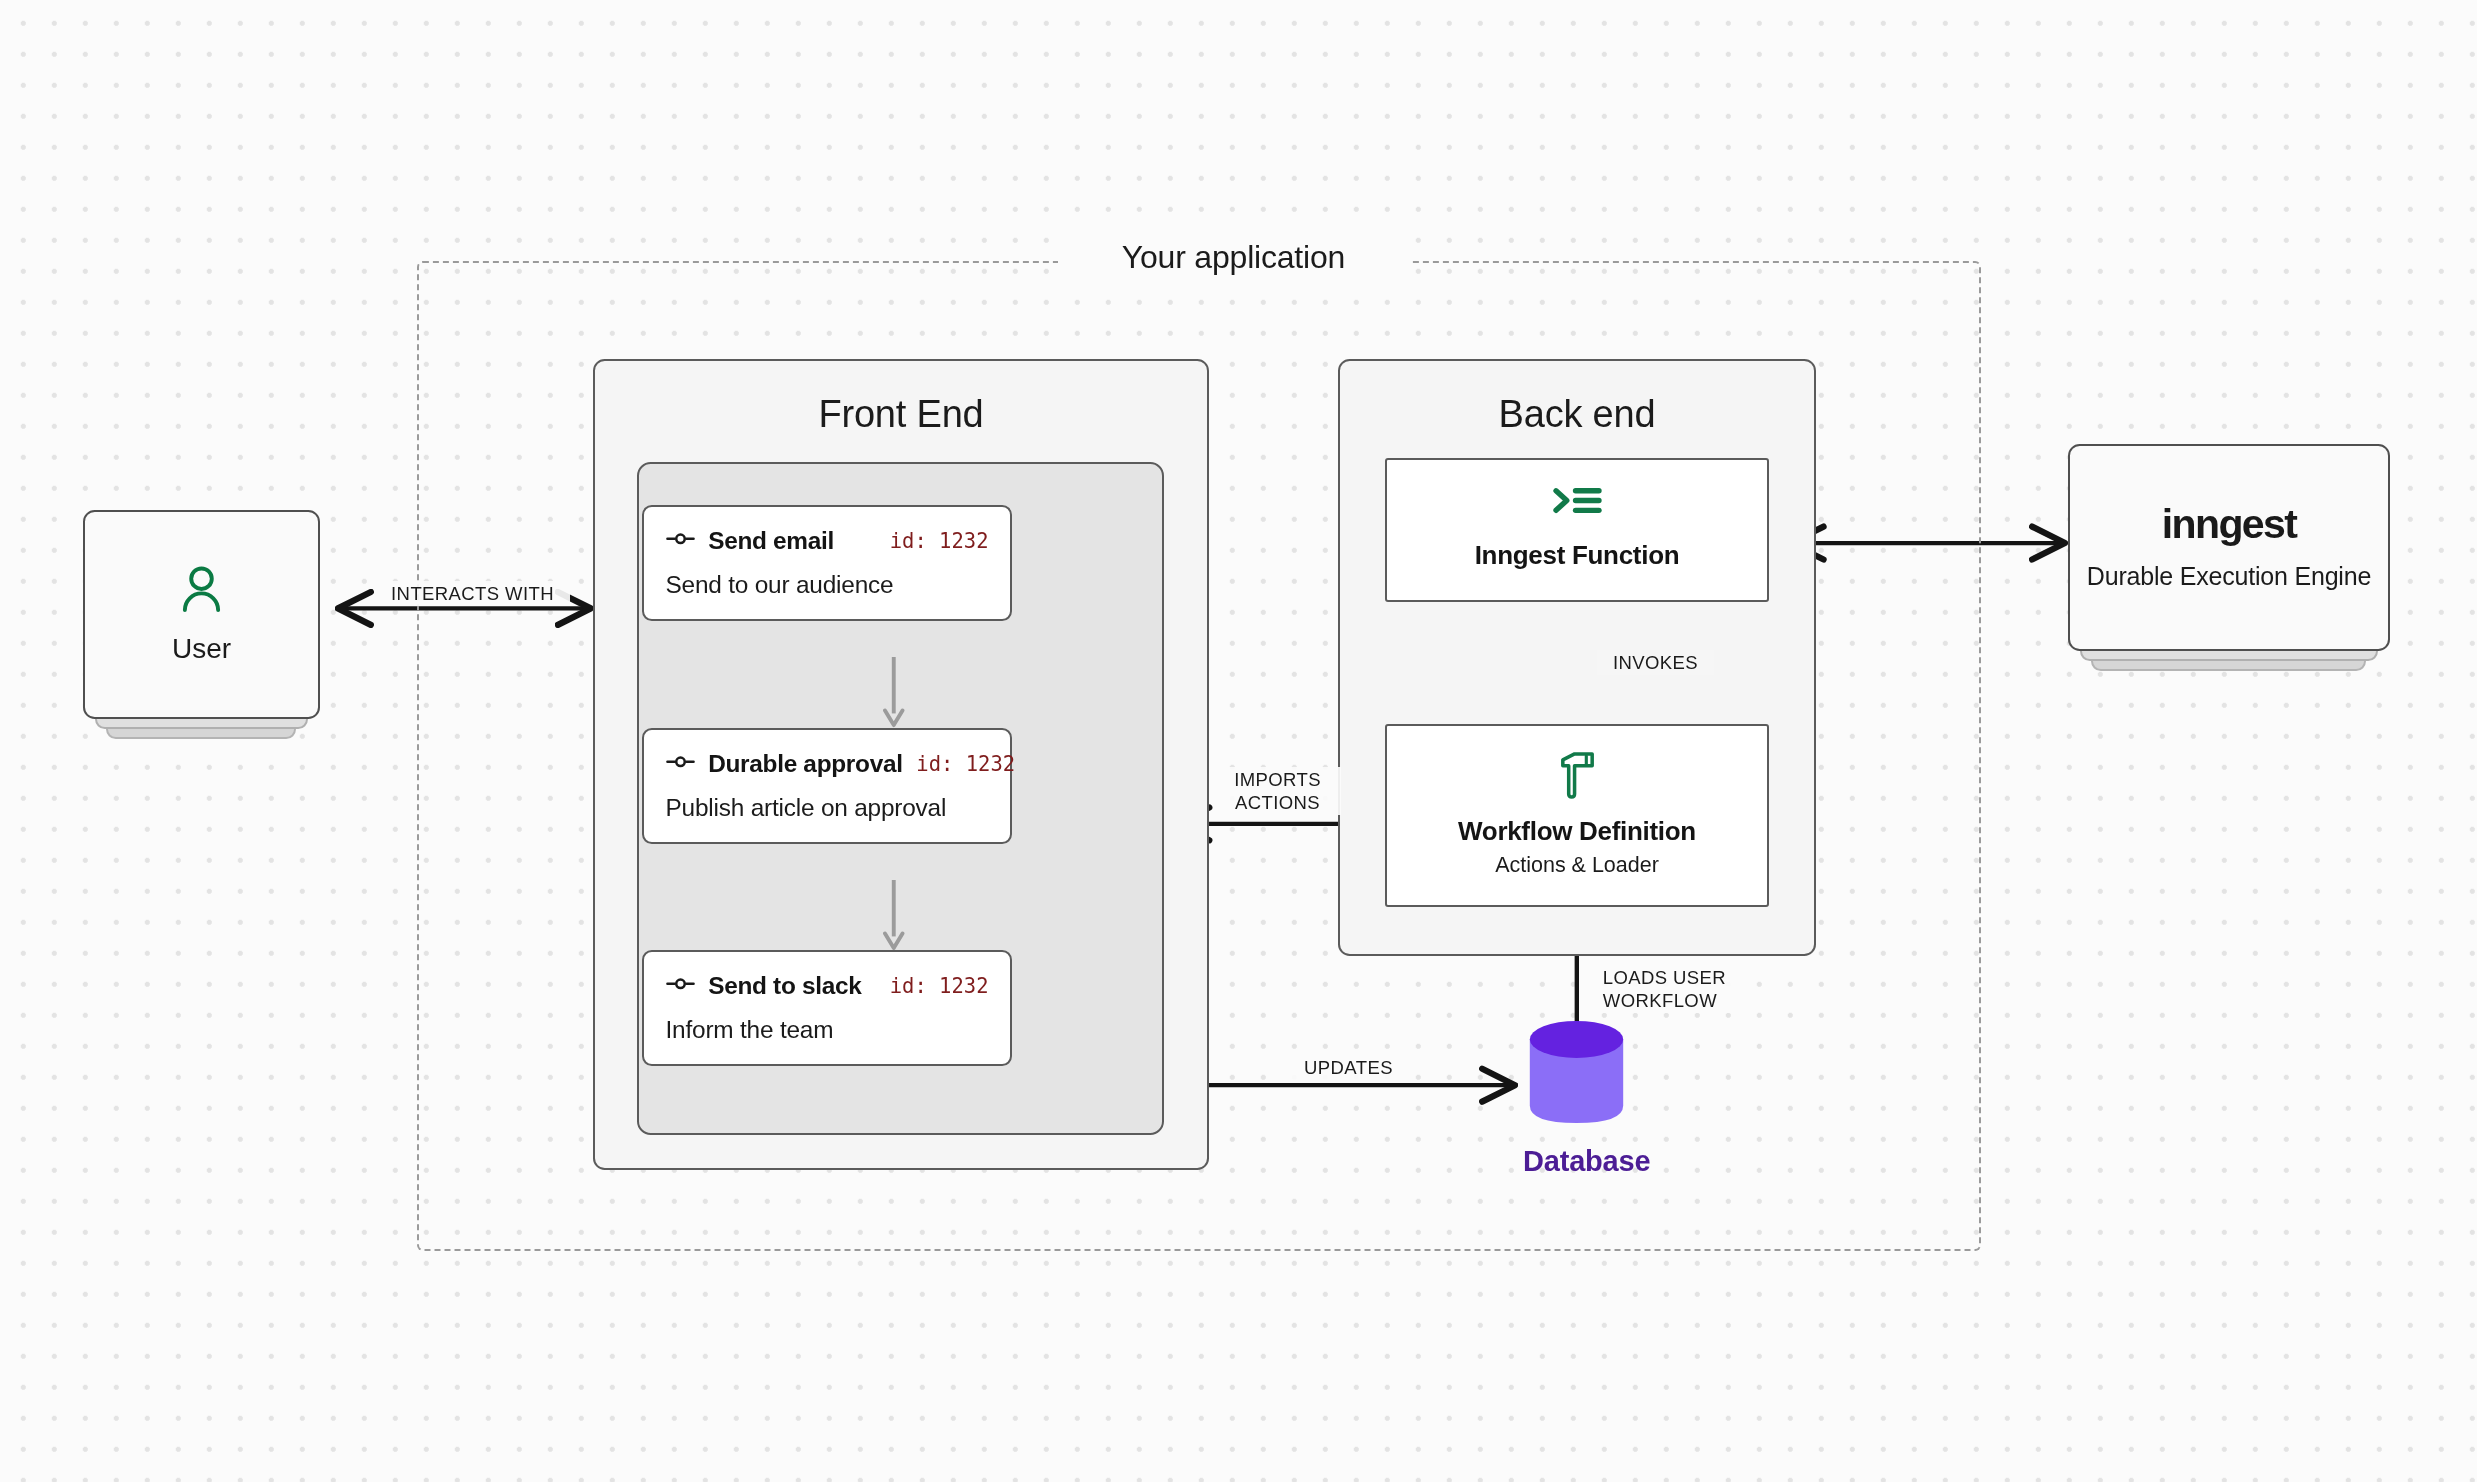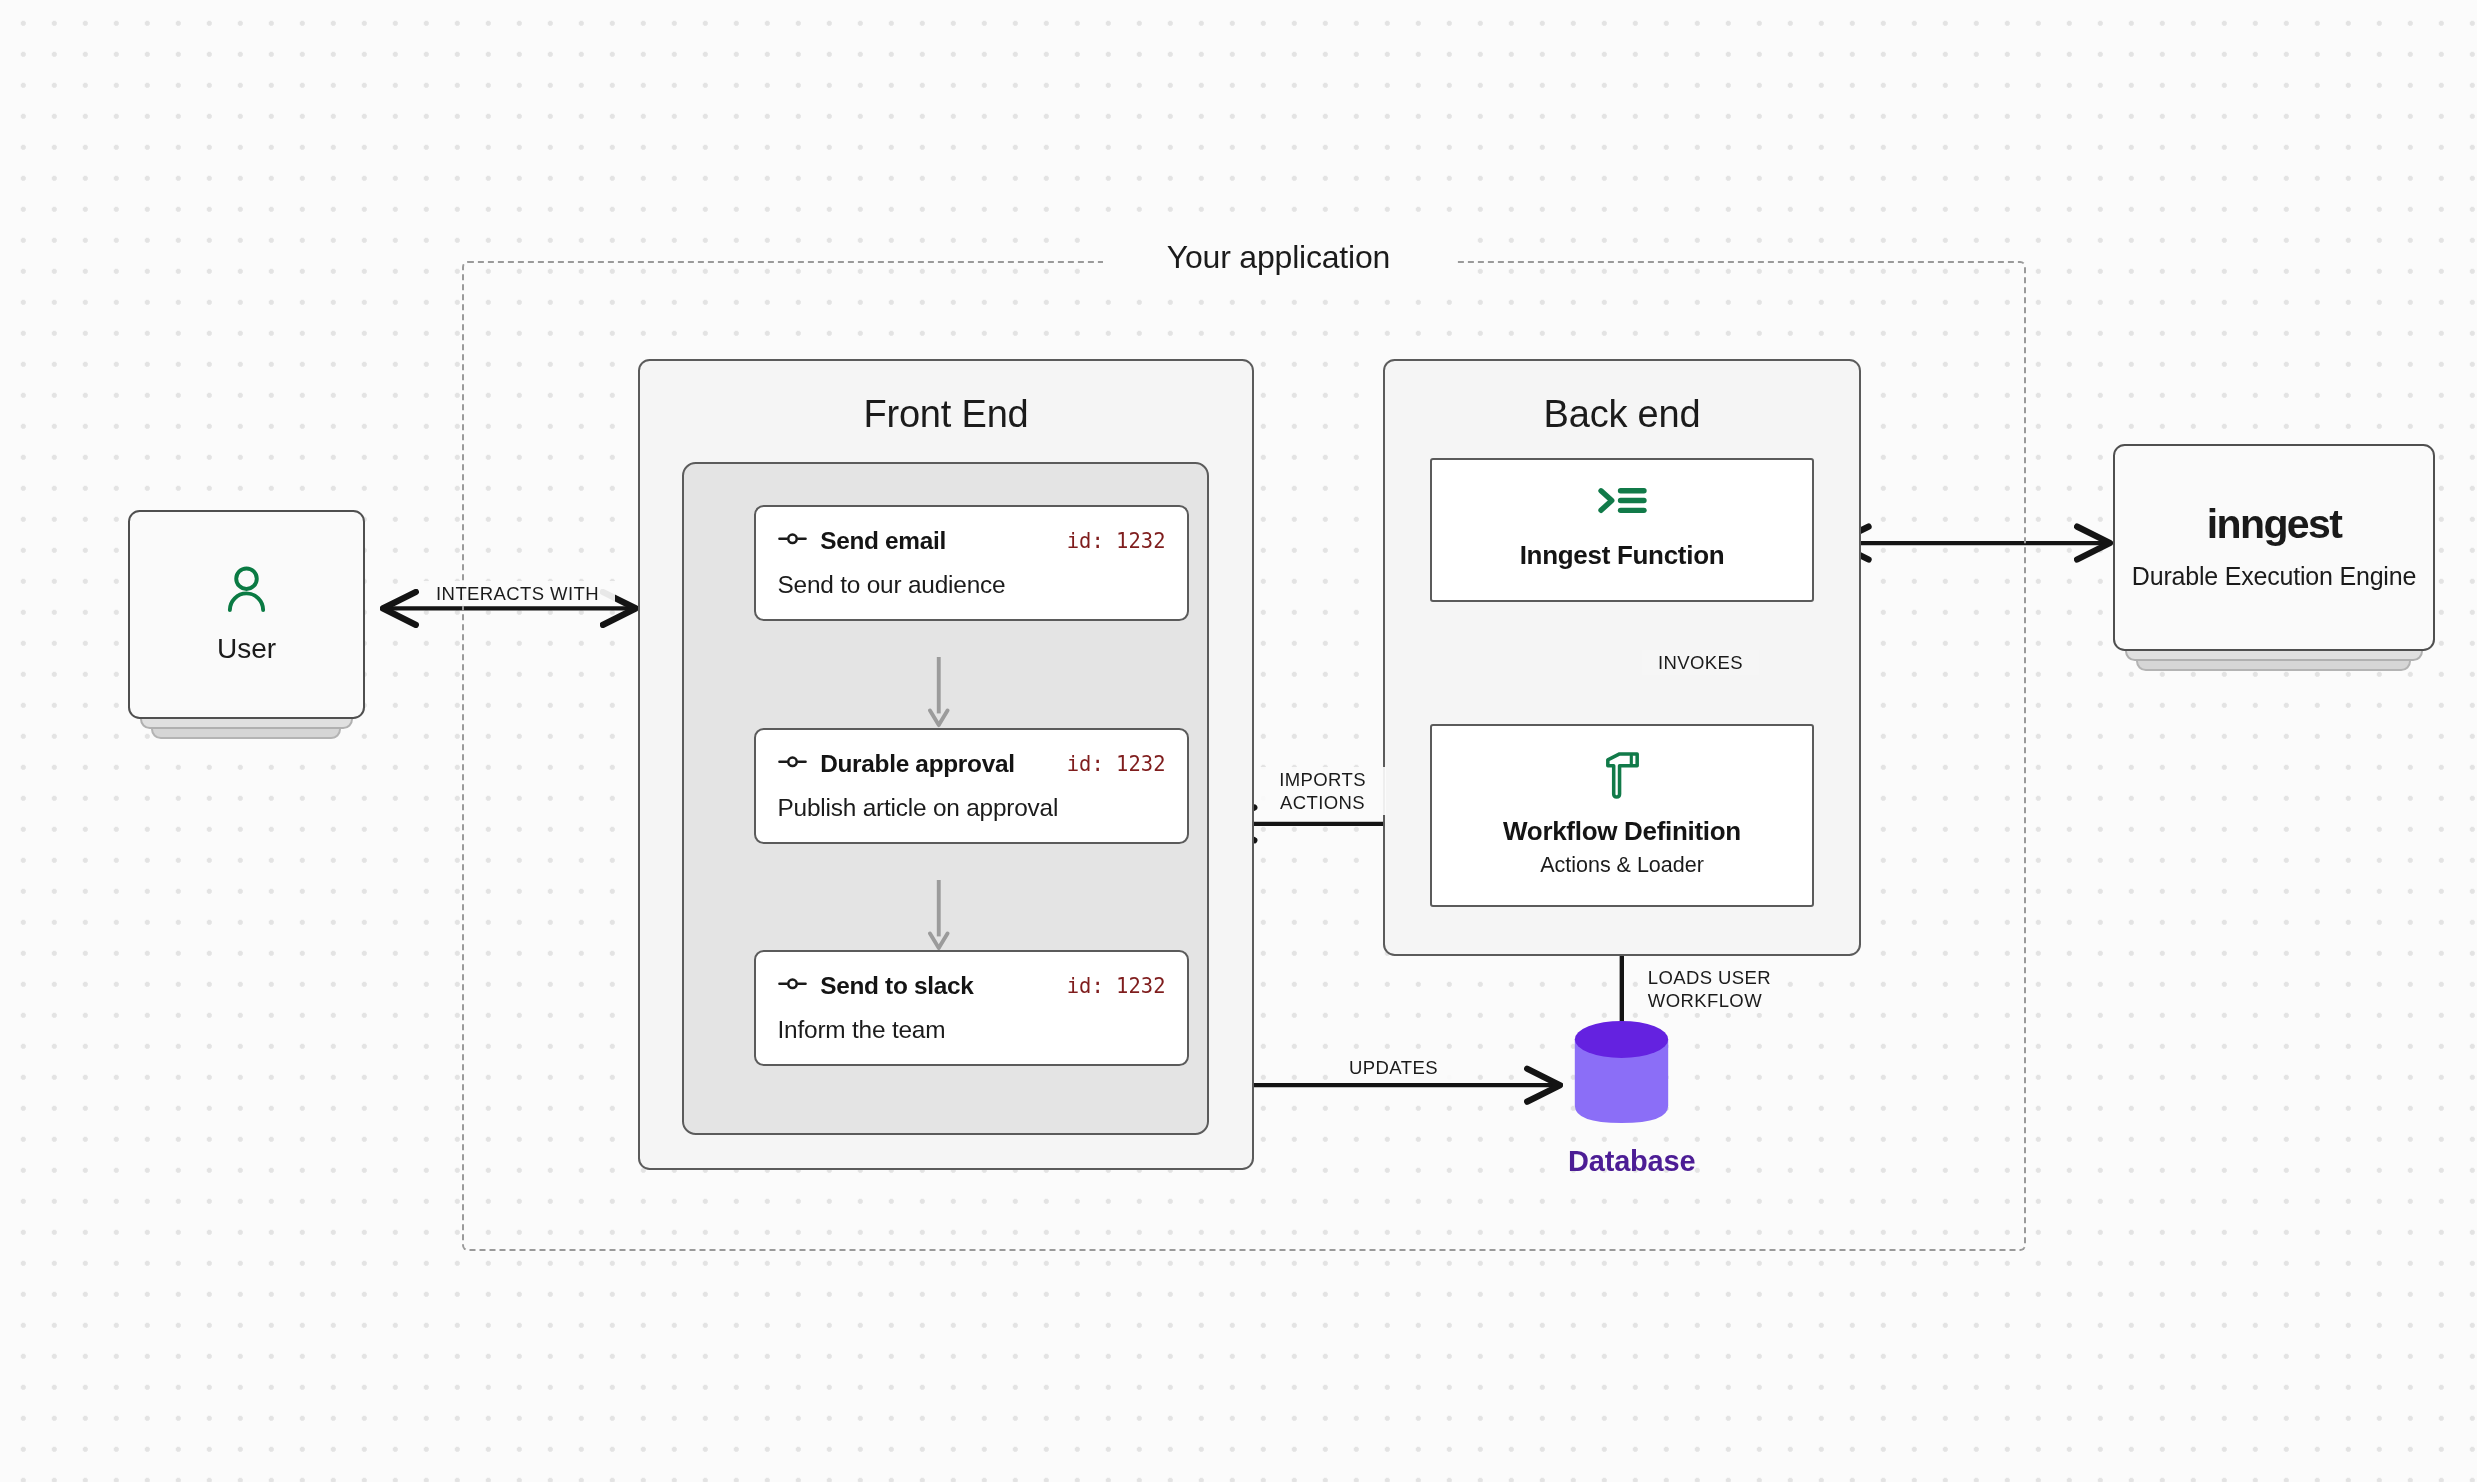--- a/index.html
+++ b/index.html
@@ -15,21 +15,20 @@
     background-color: #fbfbfb;
     background-image: radial-gradient(circle, #e3e3e3 2.3px, transparent 2.4px);
     background-size: 31px 31px;
     background-position: 7.8px 7.8px;
     position: relative;
   }
 
   #stage {
     position: absolute;
     inset: 0;
-    margin-left: 45px;
   }
 
   
   .app-boundary {
     position: absolute;
     left: 417px;
     top: 261px;
     width: 1564px;
     height: 990px;
     border: 2.9px dashed #9a9a9a;
@@ -79,22 +78,22 @@
     width: 527px;
     height: 673px;
     background: #e4e4e4;
     border: 2.9px solid #5b5b5b;
     border-radius: 13.7px;
   }
 
   
   .wf-card {
     position: absolute;
-    left: 709px;
-    width: 435px;
+    left: 642px;
+    width: 370px;
     background: #ffffff;
     border: 2px solid #5b5b5b;
     border-radius: 9.8px;
     padding: 17.6px 21.5px 19.5px 21.5px;
   }
   #wf-card-0 { top: 505px; }
   #wf-card-1 { top: 728px; }
   #wf-card-2 { top: 950px; }
 
   .wf-card-head {

